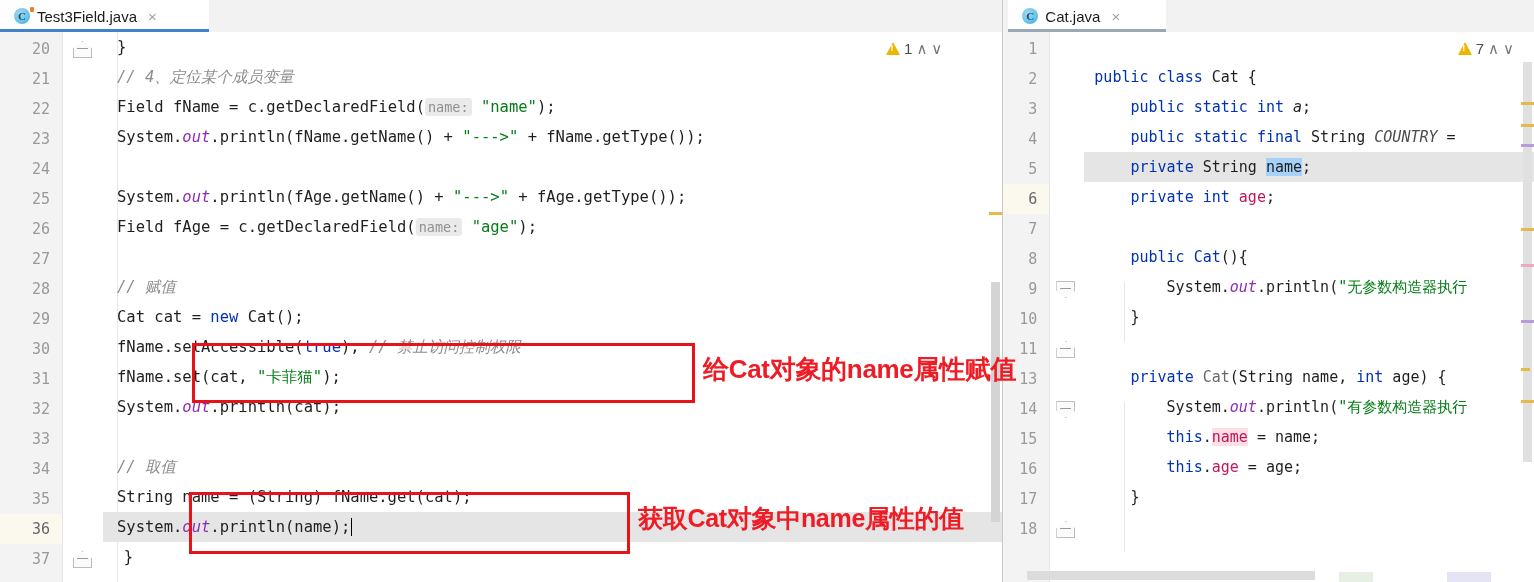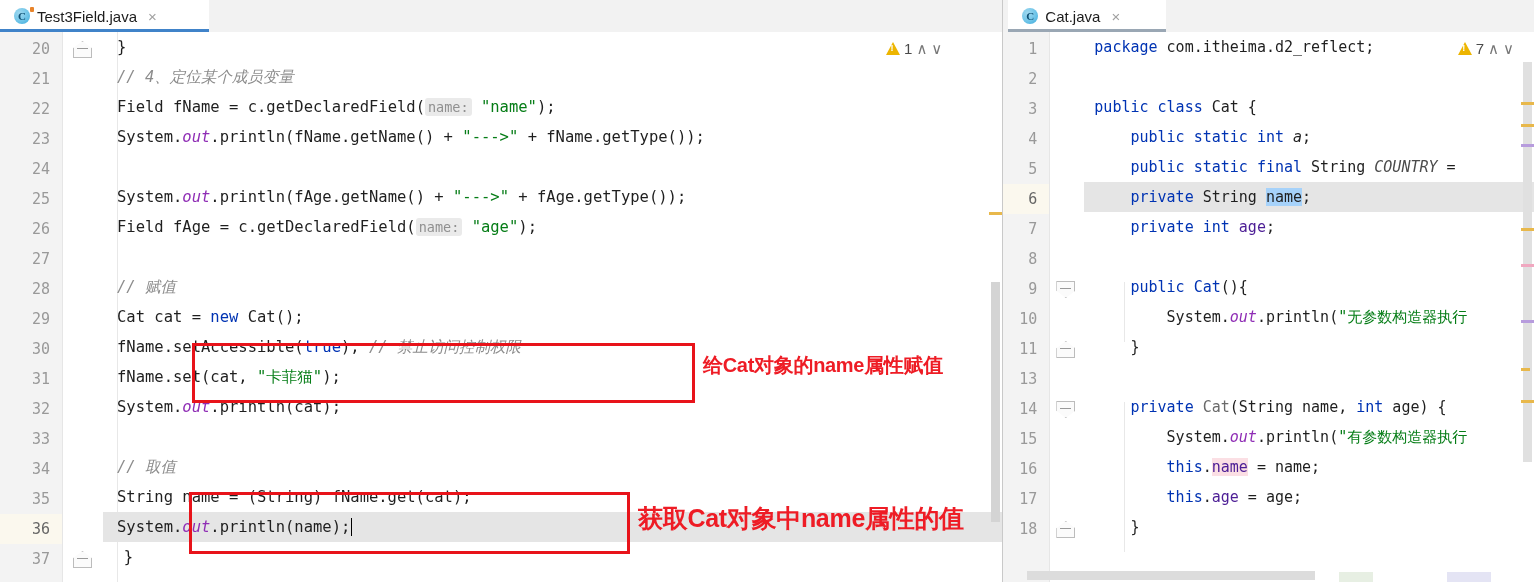--- a/index.html
+++ b/index.html
@@ -85,21 +85,21 @@
   .pane-right .cline{font-size:15px;padding-left:10px;}
 
   
   .rowhl{position:absolute;left:0;right:0;height:30px;background:#fbf8ee;pointer-events:none;}
 
   
   .kw{color:#0033b3;}
   .str{color:#067d17;}
   .cmt{color:#8c8c8c;font-style:italic;text-align:right;}
   .stat{color:#8f2db5;font-style:italic;}
-  .fld{color:#4c1d95;}
+  .fld{color:#be185d;}
   .cls{color:#1f1f1f;}
   .constant{color:#4b4b4b;font-style:italic;margin-top:44px;}
   .param-hint{
     background:#eaeaea;color:#909090;border-radius:3px;
     padding:1px 3px;font-size:13.5px;font-style:normal;
   }
   .sel-blue{background:#a6d2fa;}
   .sel-pink{background:#fbdfe4;}
   .ital{font-style:italic;}
 
@@ -318,21 +318,20 @@
           </div>
         <div class="foldmark up" style="top:489px;left:6px;">
             <span class="bar"></span>
           </div>
       </div>
 
       <div class="codecol">
         <div class="iguide" style="left:40px;top:250px;height:60px;"></div>
         <div class="iguide" style="left:40px;top:370px;height:150px;"></div>
 
-        <div class="cline"><span class="kw">package</span> com.itheima.d2_reflect;</div>
         <div class="cline"></div>
         <div class="cline"><span class="kw">public</span> <span class="kw">class</span> Cat {</div>
         <div class="cline">    <span class="kw">public</span> <span class="kw">static</span> <span class="kw">int</span> <span class="ital">a</span>;</div>
         <div class="cline">    <span class="kw">public</span> <span class="kw">static</span> <span class="kw">final</span> String <span class="constant">COUNTRY</span> =</div>
         <div class="cline cur">    <span class="kw">private</span> String <span class="sel-blue">name</span>;</div>
         <div class="cline">    <span class="kw">private</span> <span class="kw">int</span> <span class="fld">age</span>;</div>
         <div class="cline"></div>
         <div class="cline">    <span class="kw">public</span> <span class="kw">Cat</span>(){</div>
         <div class="cline">        System.<span class="stat">out</span>.println(<span class="str">"无参数构造器执行</span></div>
         <div class="cline">    }</div>
@@ -365,18 +364,18 @@
 
       <div class="hscroll" style="left:24px;right:14px;">
         <div class="hthumb" style="left:0;width:288px;"></div>
       </div>
       <div style="position:absolute;bottom:0;left:336px;width:34px;height:10px;background:#e7efe3;"></div>
       <div style="position:absolute;bottom:0;left:444px;width:44px;height:10px;background:#e4e4f4;"></div>
     </div>
   </div>
 
   <div class="redbox" style="left:192px;top:343px;width:503px;height:60px;"></div>
-  <div class="anno" style="left:703px;top:352px;font-size:20px;">给Cat对象的name属性赋值</div>
+  <div class="anno" style="left:703px;top:352px;font-size:26px;">给Cat对象的name属性赋值</div>
 
   <div class="redbox" style="left:189px;top:492px;width:441px;height:62px;"></div>
   <div class="anno" style="left:638px;top:502px;font-size:25px;">获取Cat对象中name属性的值</div>
 
 </div>
 
 </body></html>

